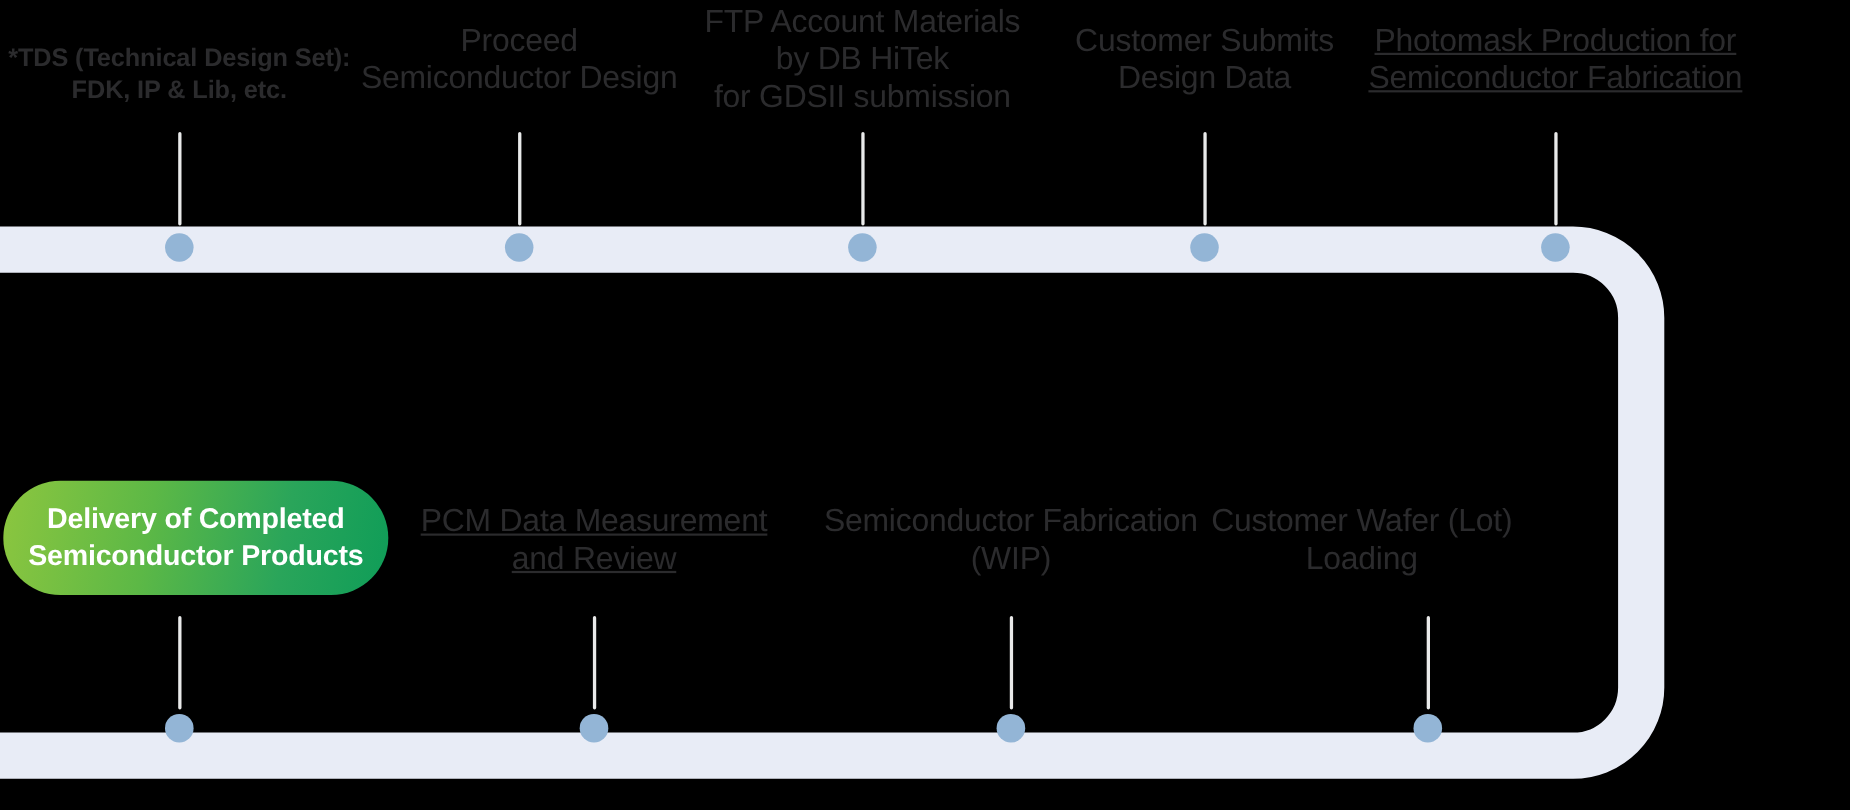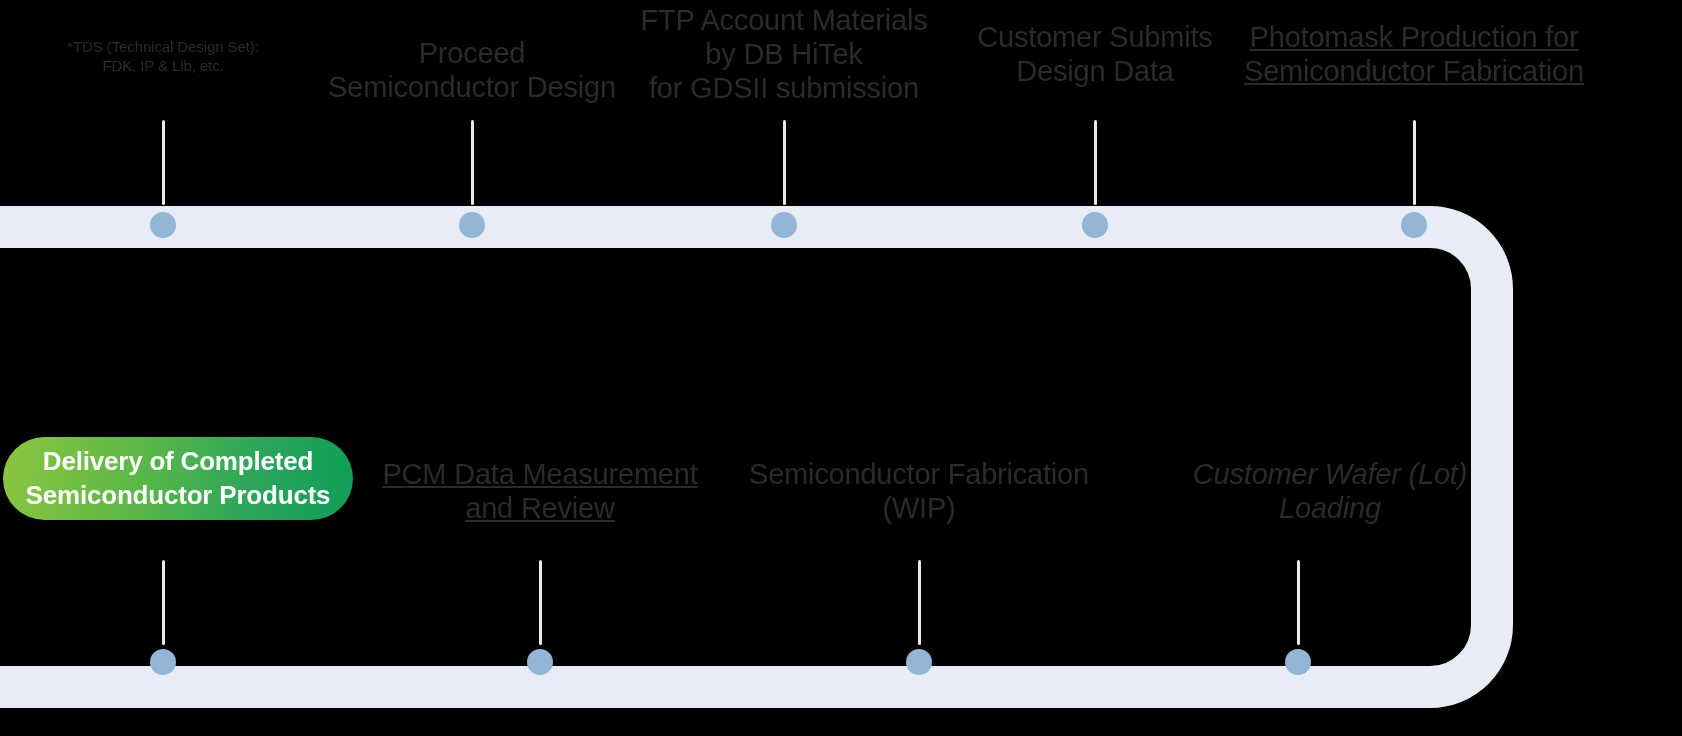--- a/index.html
+++ b/index.html
@@ -57,23 +57,24 @@
     color: #2b2b2d;
     font-size: 29px;
     line-height: 1.18;
     font-weight: 400;
     letter-spacing: -0.2px;
     white-space: pre-line;
   }
 
   .label .sub {
     display: block;
-    font-size: 15px;
+    font-size: 23px;
     line-height: 1.25;
     letter-spacing: -0.1px;
+    font-weight: bold;
   }
 
   
   .pill {
     position: absolute;
     display: flex;
     align-items: center;
     justify-content: center;
     text-align: center;
     border-radius: 999px;
@@ -103,21 +104,21 @@
 
   <div>
 
     <div class="label" style="left:0px; top:4px; width:326px;">
       <span class="sub">*TDS (Technical Design Set):
 FDK, IP &amp; Lib, etc.</span>
     </div>
     <div class="connector" style="left:162px; top:120px; height:85px;"></div>
     <div class="node" style="left:150px; top:212px;"></div>
 
-    <div class="label" style="left:292px; top:36px; width:360px;">Proceed
+    <div class="label" style="left:292px; top:20px; width:360px;">Proceed
 Semiconductor Design</div>
     <div class="connector" style="left:471px; top:120px; height:85px;"></div>
     <div class="node" style="left:459px; top:212px;"></div>
 
     <div class="label" style="left:604px; top:3px; width:360px;">FTP Account Materials
 by DB HiTek
 for GDSII submission</div>
     <div class="connector" style="left:783px; top:120px; height:85px;"></div>
     <div class="node" style="left:771px; top:212px;"></div>
 
@@ -128,35 +129,35 @@
 
     <div class="label" style="left:1204px; top:20px; width:420px;text-decoration:underline;">Photomask Production for
 Semiconductor Fabrication</div>
     <div class="connector" style="left:1413px; top:120px; height:85px;"></div>
     <div class="node" style="left:1401px; top:212px;"></div>
 
   </div>
 
   <div>
 
-    <div class="pill" style="left:3px; top:437px; width:350px; height:83px;">Delivery of Completed
+    <div class="pill" style="left:3px; top:437px; width:350px; height:104px;">Delivery of Completed
 Semiconductor Products</div>
     <div class="connector" style="left:162px; top:560px; height:85px;"></div>
     <div class="node" style="left:150px; top:649px;"></div>
 
     <div class="label" style="left:350px; top:457px; width:380px;text-decoration:underline;">PCM Data Measurement
 and Review</div>
     <div class="connector" style="left:539px; top:560px; height:85px;"></div>
     <div class="node" style="left:527px; top:649px;"></div>
 
     <div class="label" style="left:719px; top:457px; width:400px;">Semiconductor Fabrication
 (WIP)</div>
     <div class="connector" style="left:918px; top:560px; height:85px;"></div>
     <div class="node" style="left:906px; top:649px;"></div>
 
-    <div class="label" style="left:1140px; top:457px; width:380px;font-style:italic;">Customer Wafer (Lot)
+    <div class="label" style="left:1048px; top:457px; width:380px;">Customer Wafer (Lot)
 Loading</div>
     <div class="connector" style="left:1297px; top:560px; height:85px;"></div>
     <div class="node" style="left:1285px; top:649px;"></div>
 
   </div>
 
 </div>
 
 </body></html>

